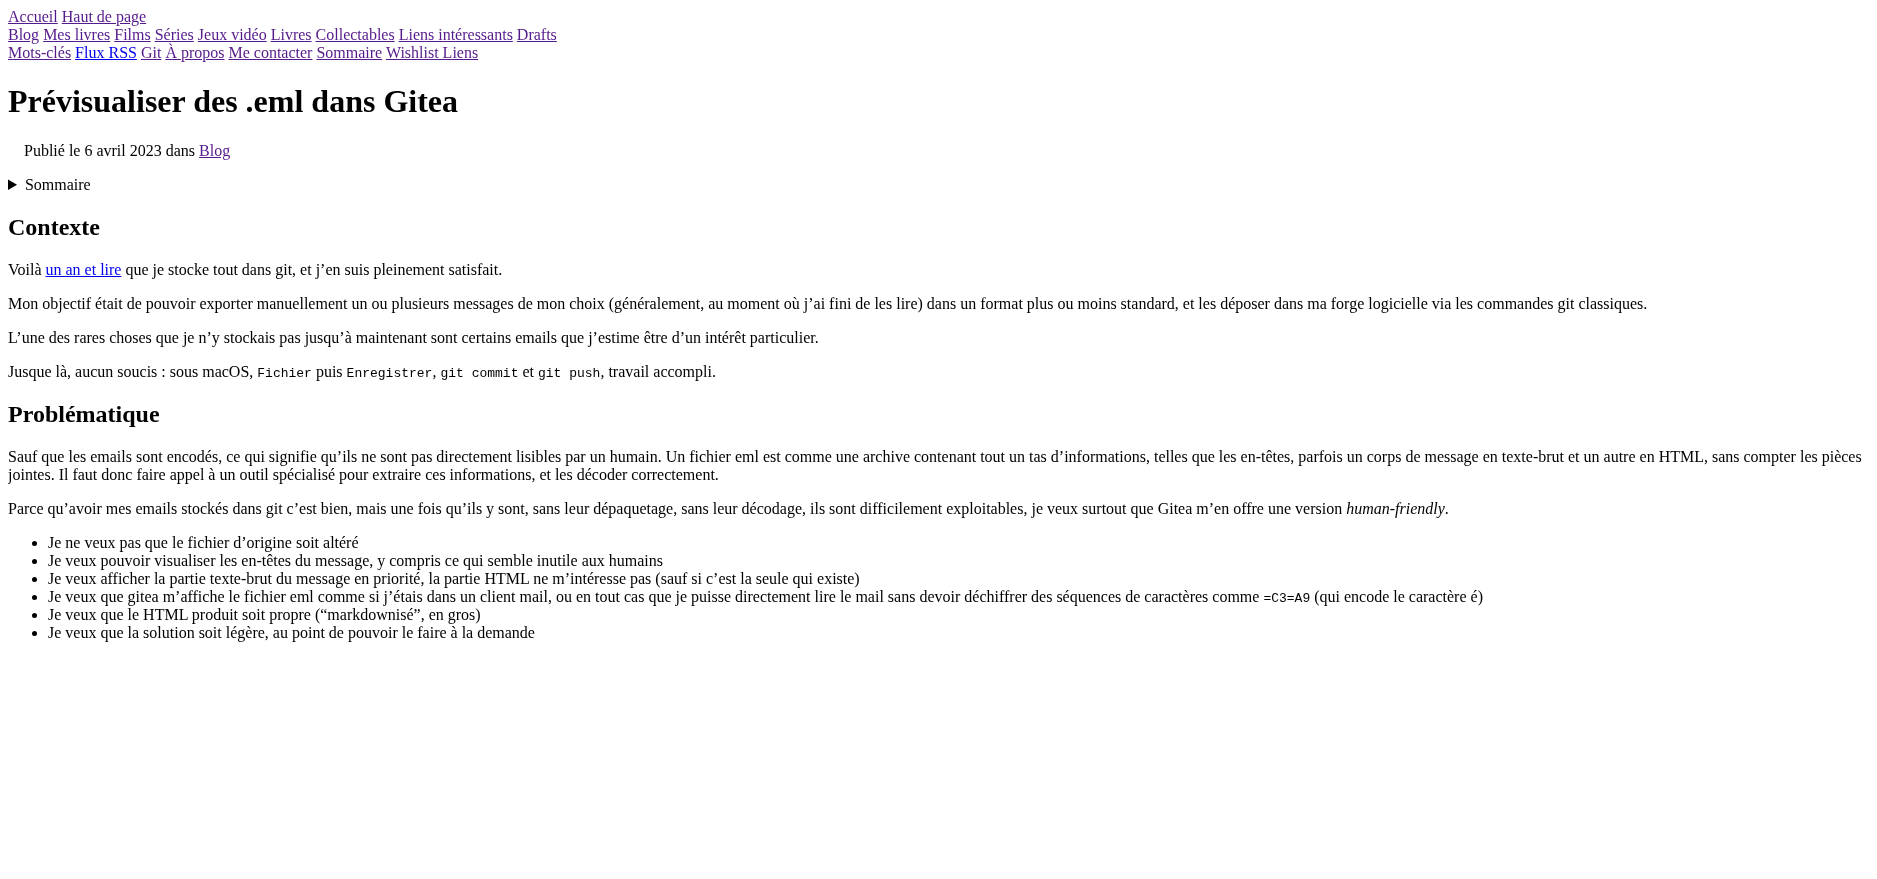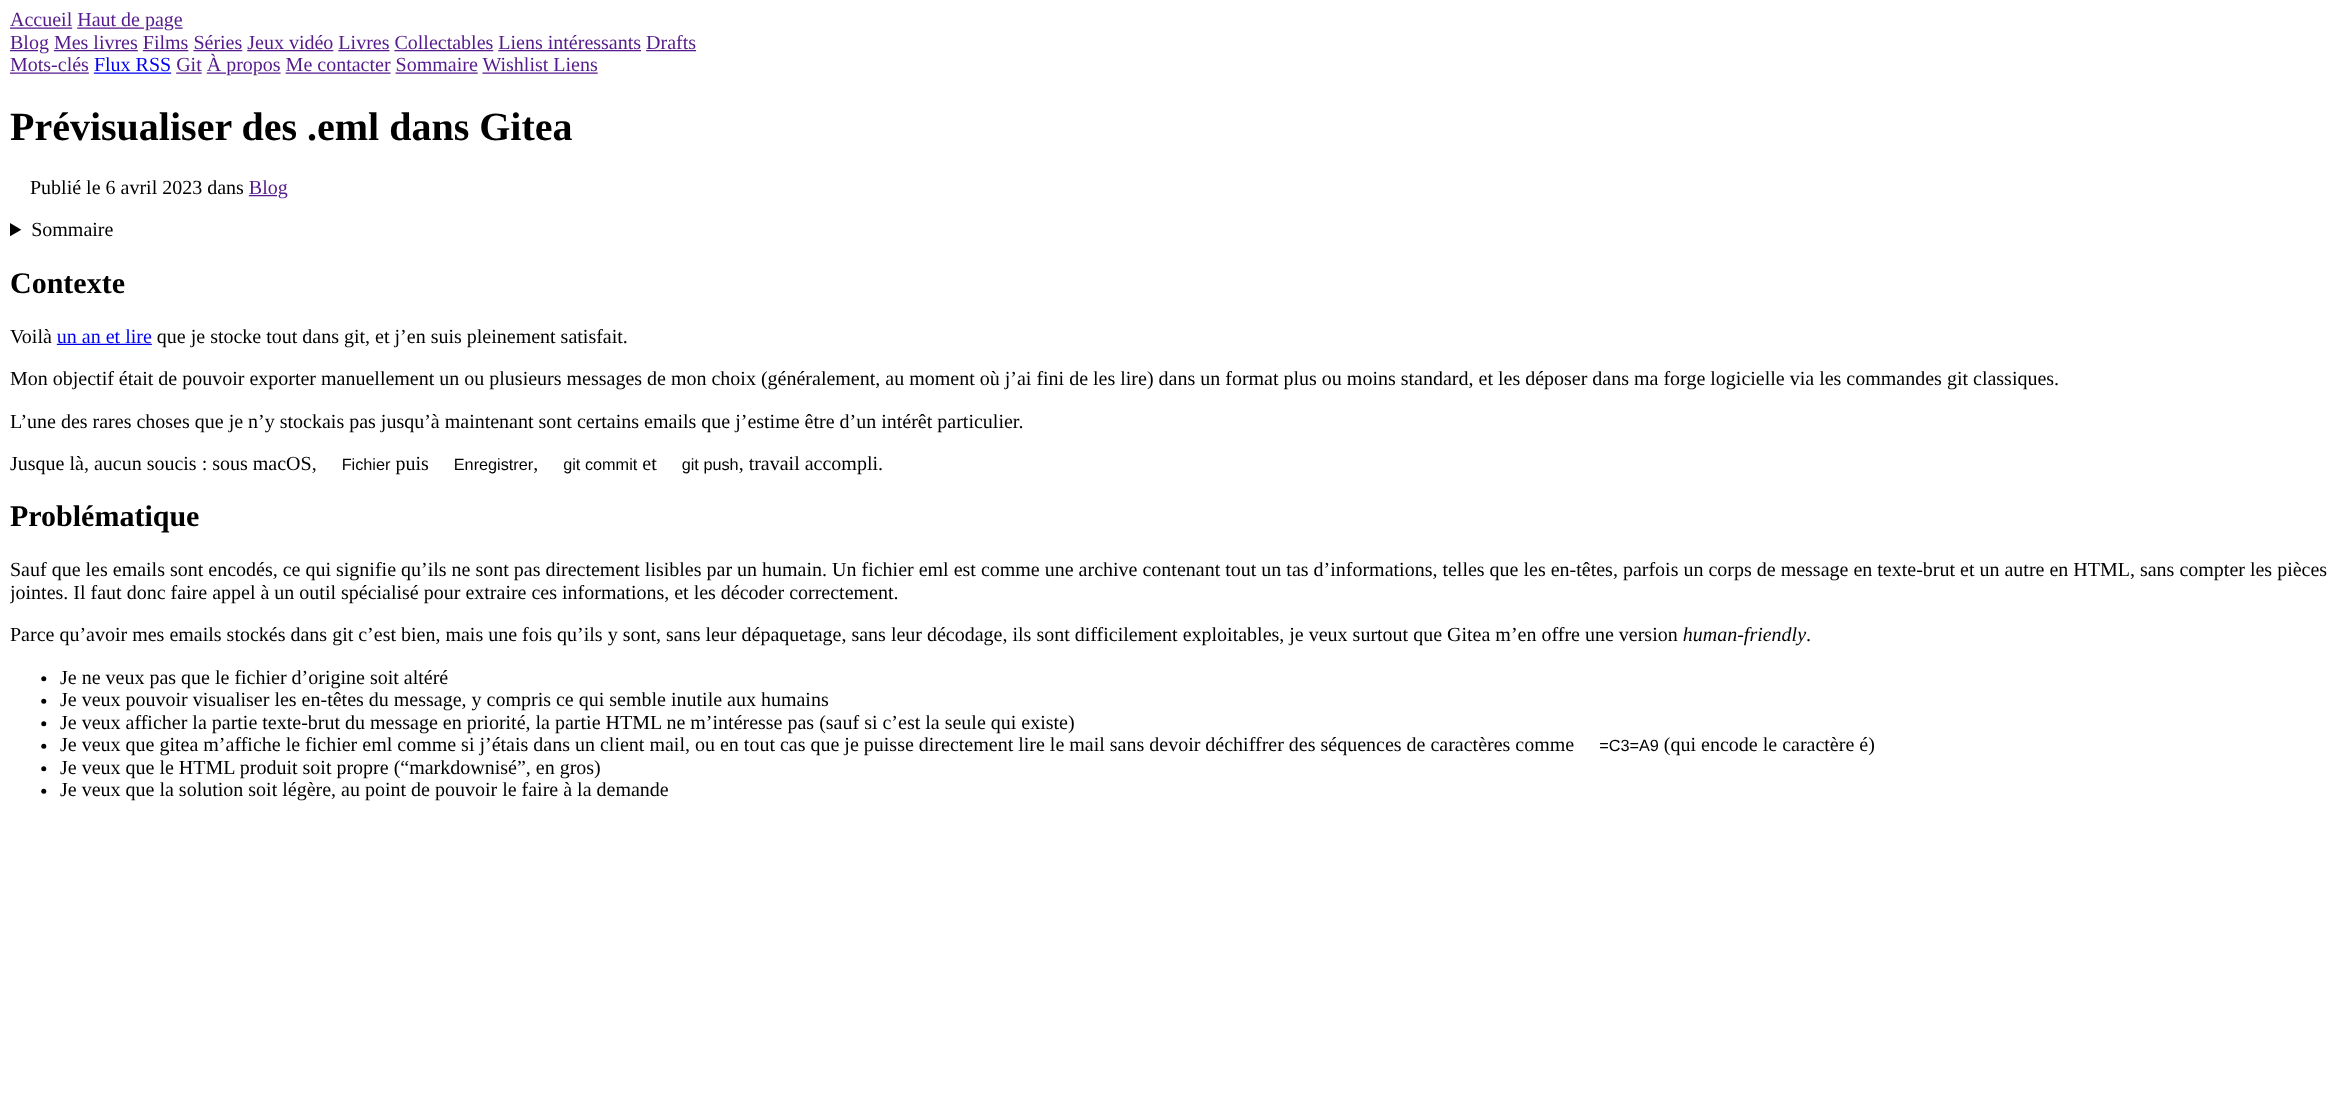--- a/index.html
+++ b/index.html
@@ -21,23 +21,22 @@
   a { color: var(--link); text-decoration: underline; cursor: pointer; }
   a.visited { color: var(--link-visited); }
   nav .nav-row { margin: 0; }
   h1 { font-size: 2em; font-weight: bold; margin: 0.67em 0; }
   h2 { font-size: 1.5em; font-weight: bold; margin: 0.83em 0; }
   p { margin: 1em 0; }
   .meta { margin: 16px; }
   details { margin: 0; }
   summary { cursor: pointer; display: list-item; }
   code {
-    font-family: Liberation Sans, sans-serif;
+    font-family: Liberation Mono, monospace;
     font-size: 0.8125em;
-    margin-left: 16px;
   }
   em { font-style: italic; }
   ul { margin: 1em 0; padding-left: 40px; list-style: disc; }
   li { margin: 0; }
 </style>
 </head>
 <body>
 
 <nav>
   <div class="nav-row"><a href="#" class="visited">Accueil</a> <a href="#" class="visited">Haut de page</a></div>

